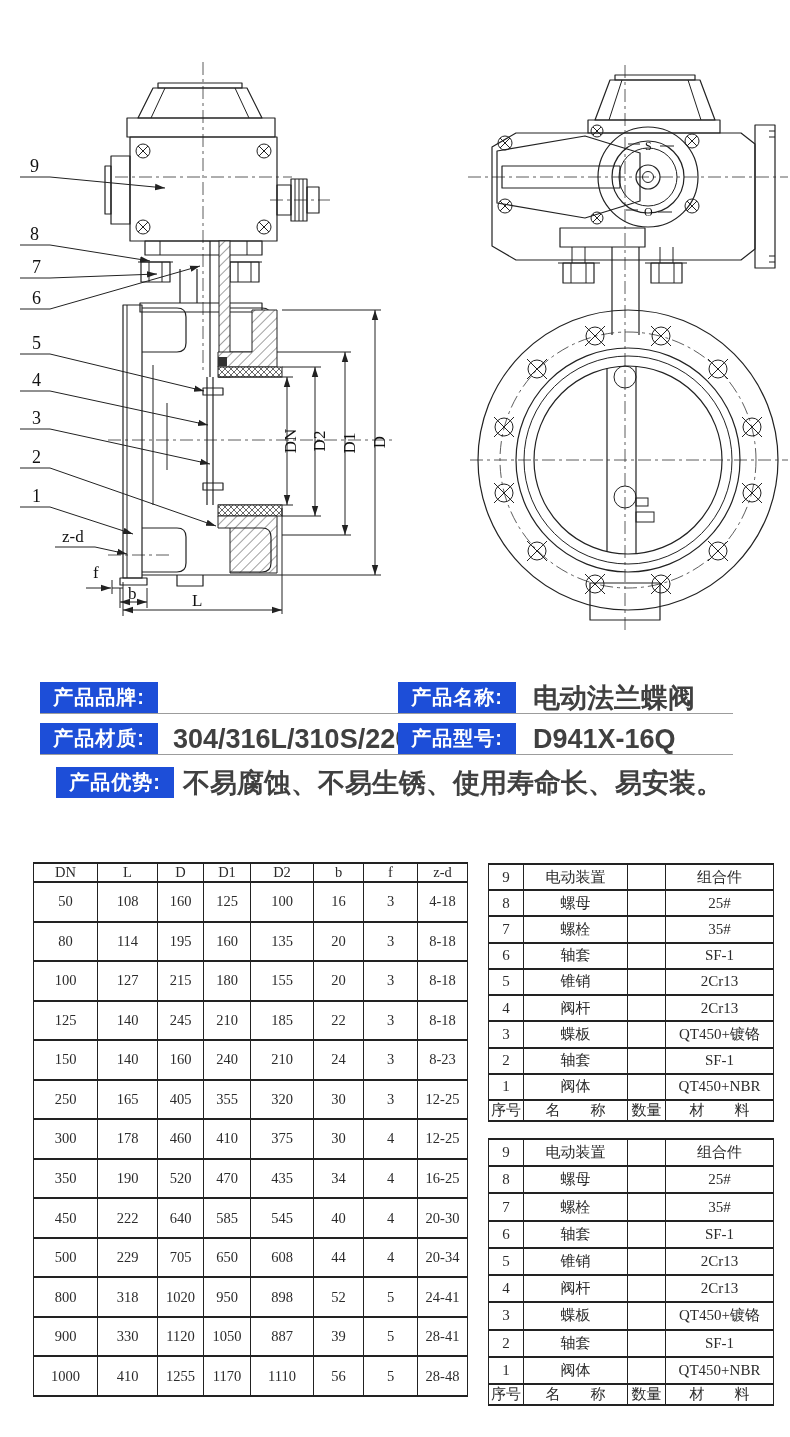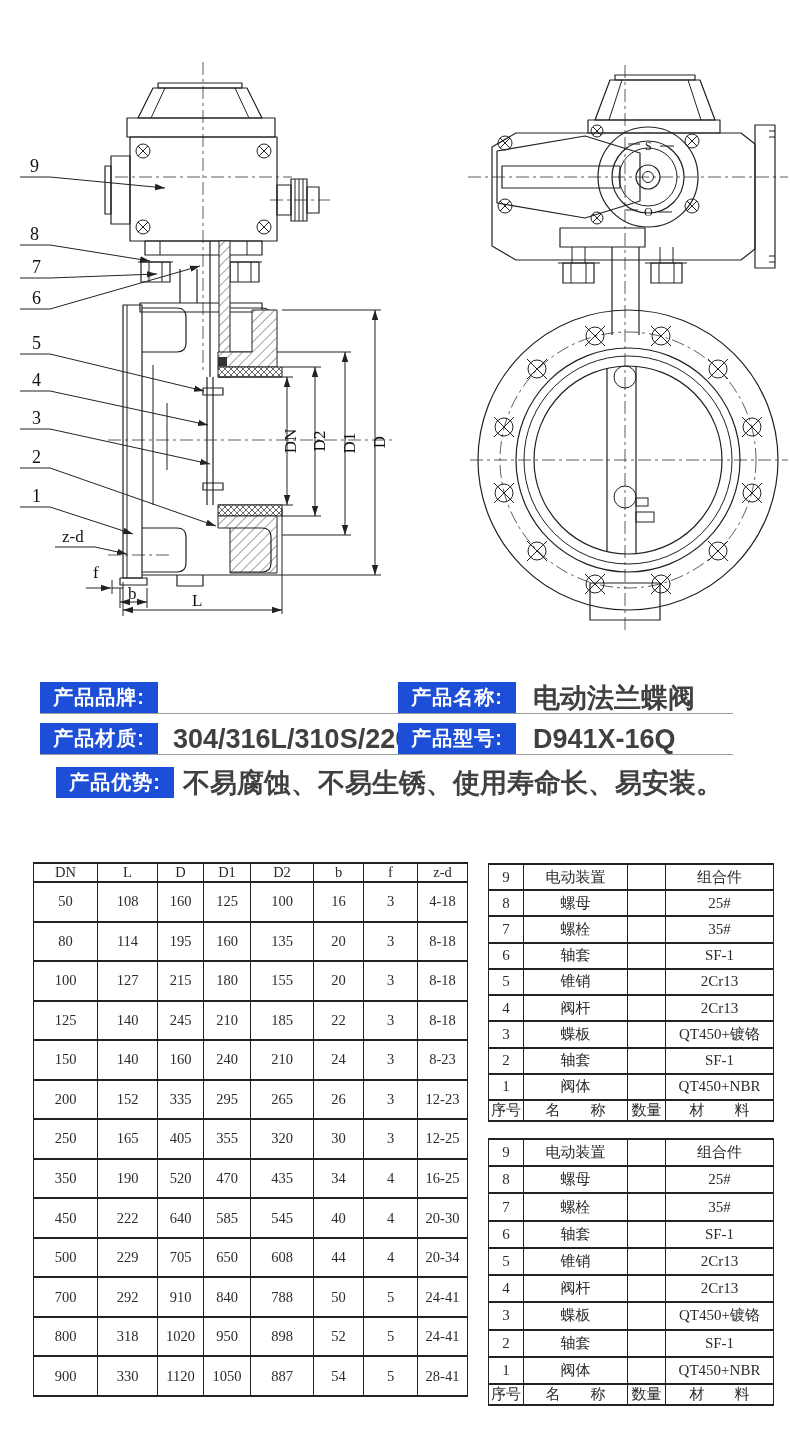--- a/index.html
+++ b/index.html
@@ -363,37 +363,37 @@
         <td>150</td>
         <td>140</td>
         <td>160</td>
         <td>240</td>
         <td>210</td>
         <td>24</td>
         <td>3</td>
         <td>8-23</td>
       </tr>
       <tr>
-        <td>200</td>
-        <td>152</td>
-        <td>335</td>
-        <td>295</td>
-        <td>265</td>
-        <td>26</td>
-        <td>3</td>
-        <td>12-23</td>
-      </tr>
-      <tr>
         <td>250</td>
         <td>165</td>
         <td>405</td>
         <td>355</td>
         <td>320</td>
         <td>30</td>
         <td>3</td>
+        <td>12-25</td>
+      </tr>
+      <tr>
+        <td>300</td>
+        <td>178</td>
+        <td>460</td>
+        <td>410</td>
+        <td>375</td>
+        <td>30</td>
+        <td>4</td>
         <td>12-25</td>
       </tr>
       <tr>
         <td>350</td>
         <td>190</td>
         <td>520</td>
         <td>470</td>
         <td>435</td>
         <td>34</td>
         <td>4</td>
@@ -413,48 +413,48 @@
         <td>500</td>
         <td>229</td>
         <td>705</td>
         <td>650</td>
         <td>608</td>
         <td>44</td>
         <td>4</td>
         <td>20-34</td>
       </tr>
       <tr>
-        <td>700</td>
-        <td>292</td>
-        <td>910</td>
-        <td>840</td>
-        <td>788</td>
-        <td>50</td>
-        <td>5</td>
-        <td>24-41</td>
-      </tr>
-      <tr>
         <td>800</td>
         <td>318</td>
         <td>1020</td>
         <td>950</td>
         <td>898</td>
         <td>52</td>
         <td>5</td>
         <td>24-41</td>
       </tr>
       <tr>
         <td>900</td>
         <td>330</td>
         <td>1120</td>
         <td>1050</td>
         <td>887</td>
-        <td>54</td>
+        <td>39</td>
         <td>5</td>
         <td>28-41</td>
+      </tr>
+      <tr>
+        <td>1000</td>
+        <td>410</td>
+        <td>1255</td>
+        <td>1170</td>
+        <td>1110</td>
+        <td>56</td>
+        <td>5</td>
+        <td>28-48</td>
       </tr>
     </tbody>
 </table>
 
 <table class="sheet" id="parts-table-1">
   <colgroup>
       <col style="width:35px">
       <col style="width:104px">
       <col style="width:38px">
       <col style="width:108px">

